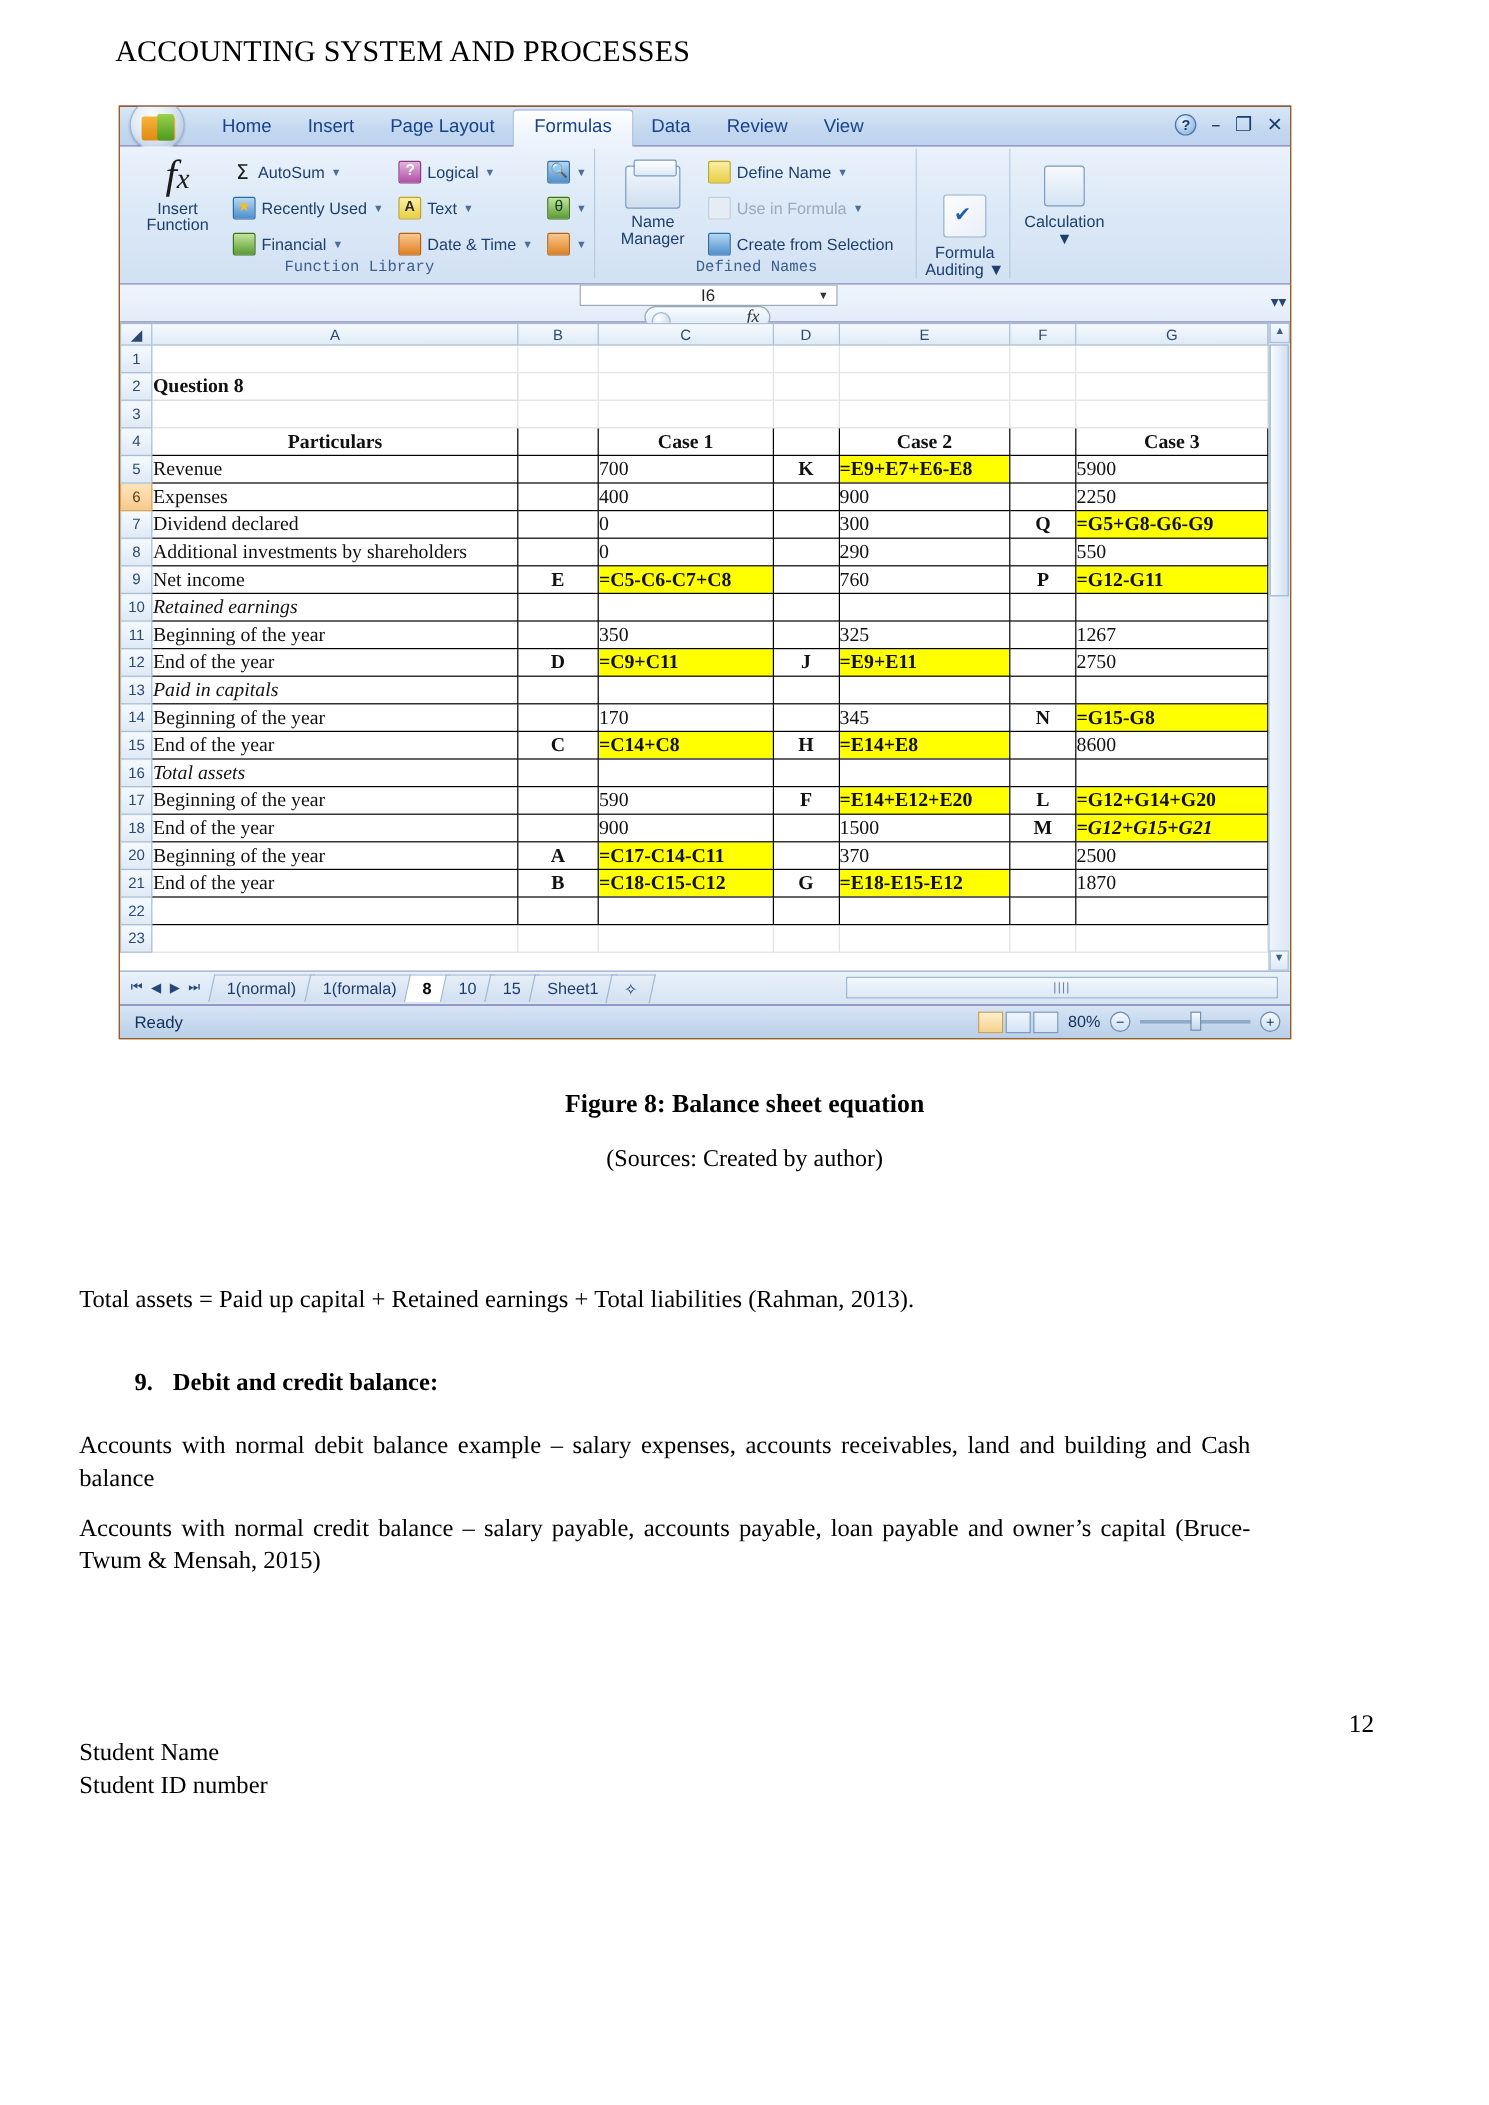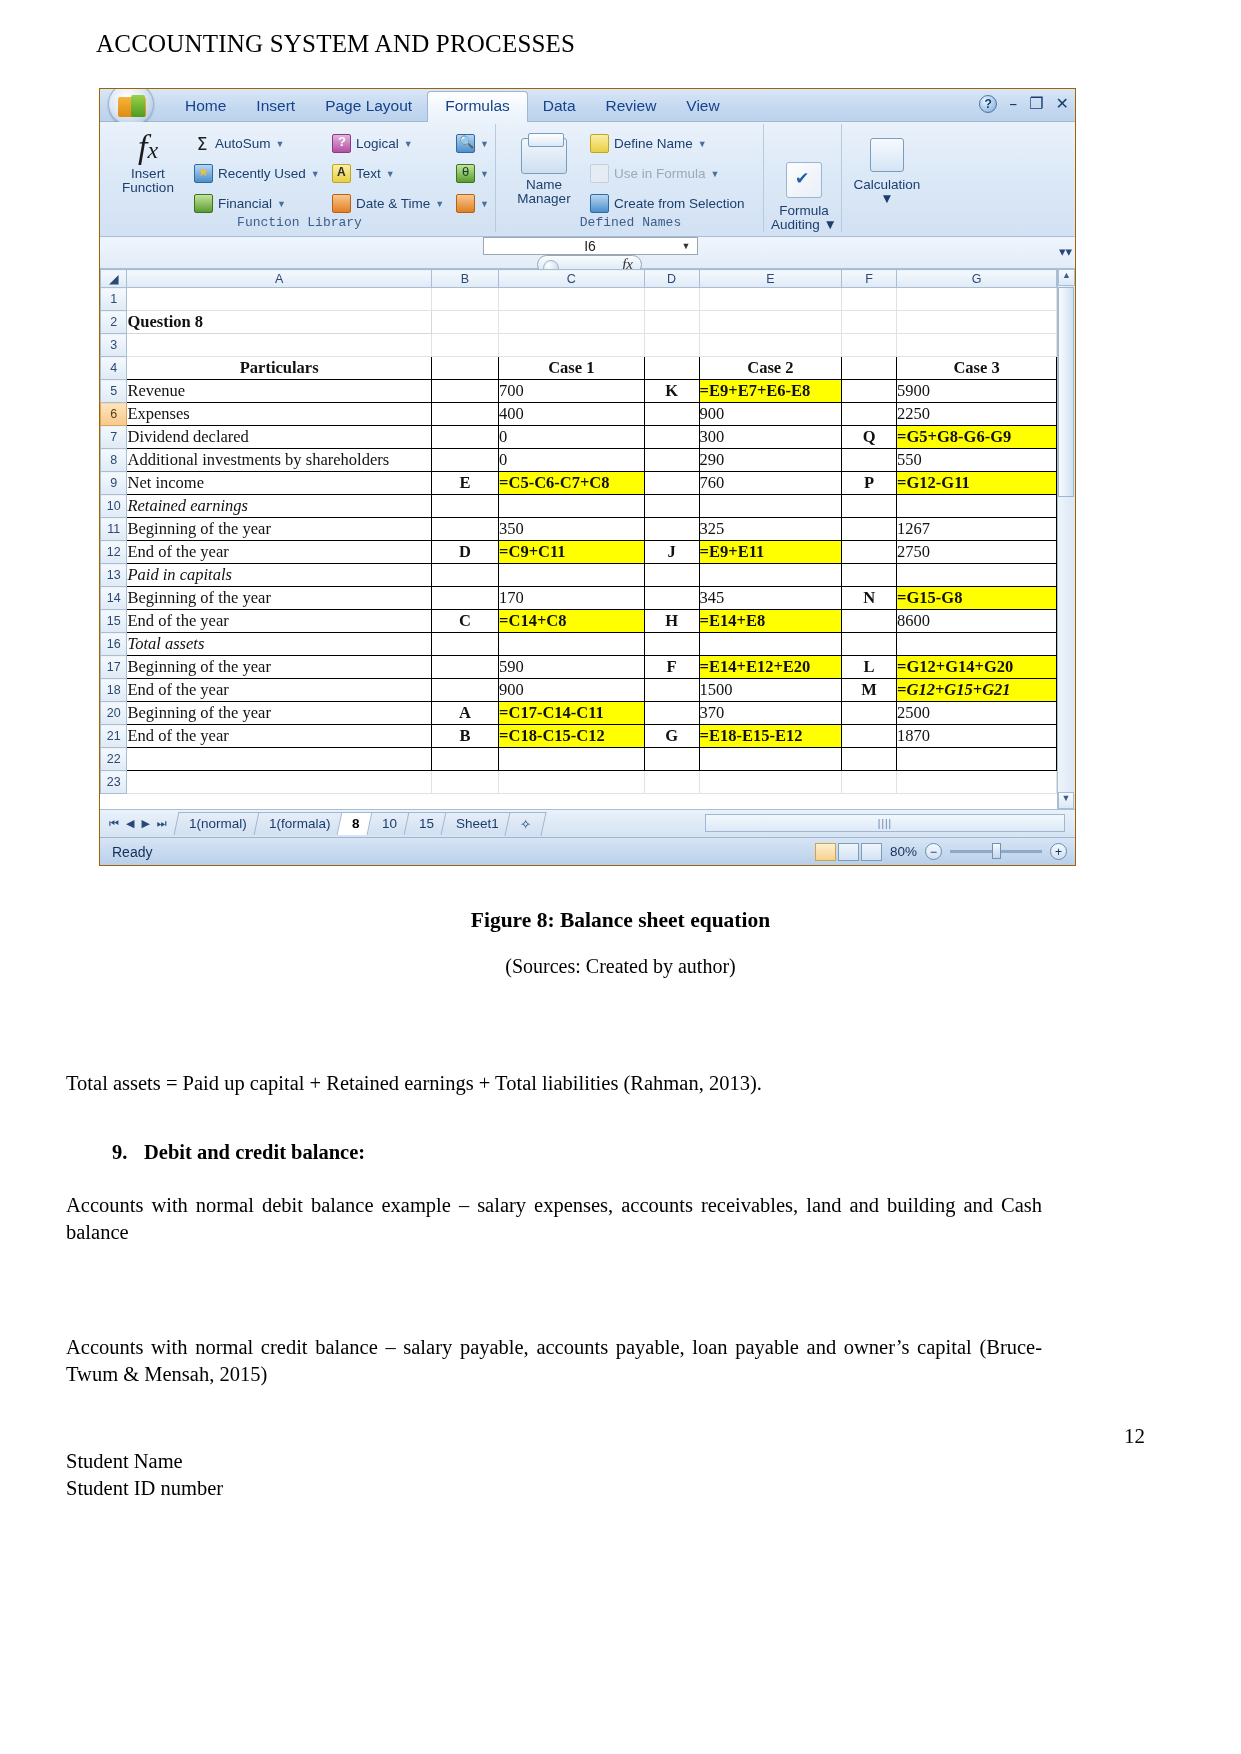--- a/index.html
+++ b/index.html
@@ -35,21 +35,21 @@
     text-align:justify;
   }
   .p1 { left:66px; top:1000px; width:976px; text-indent:66px; }
   .p2 { left:66px; top:1070px; width:976px; }
   .heading-9 {
     position:absolute; left:112px; top:1141px;
     font-size:20.5px; font-weight:bold;
   }
   .heading-9 .num { display:inline-block; width:32px; }
   .p3 { left:66px; top:1192px; width:976px; }
-  .p4 { left:66px; top:1334px; width:976px; }
+  .p4 { left:66px; top:1261px; width:976px; }
   .page-number {
     position:absolute; right:96px; top:1424px;
     font-size:21px;
   }
   .footer-name { position:absolute; left:66px; top:1448px; font-size:20.5px; line-height:27px;}
   .footer-id   { position:absolute; left:66px; top:1475px; font-size:20.5px; line-height:27px;}
 
   
   .excel {
     position:absolute; left:99px; top:88px;

